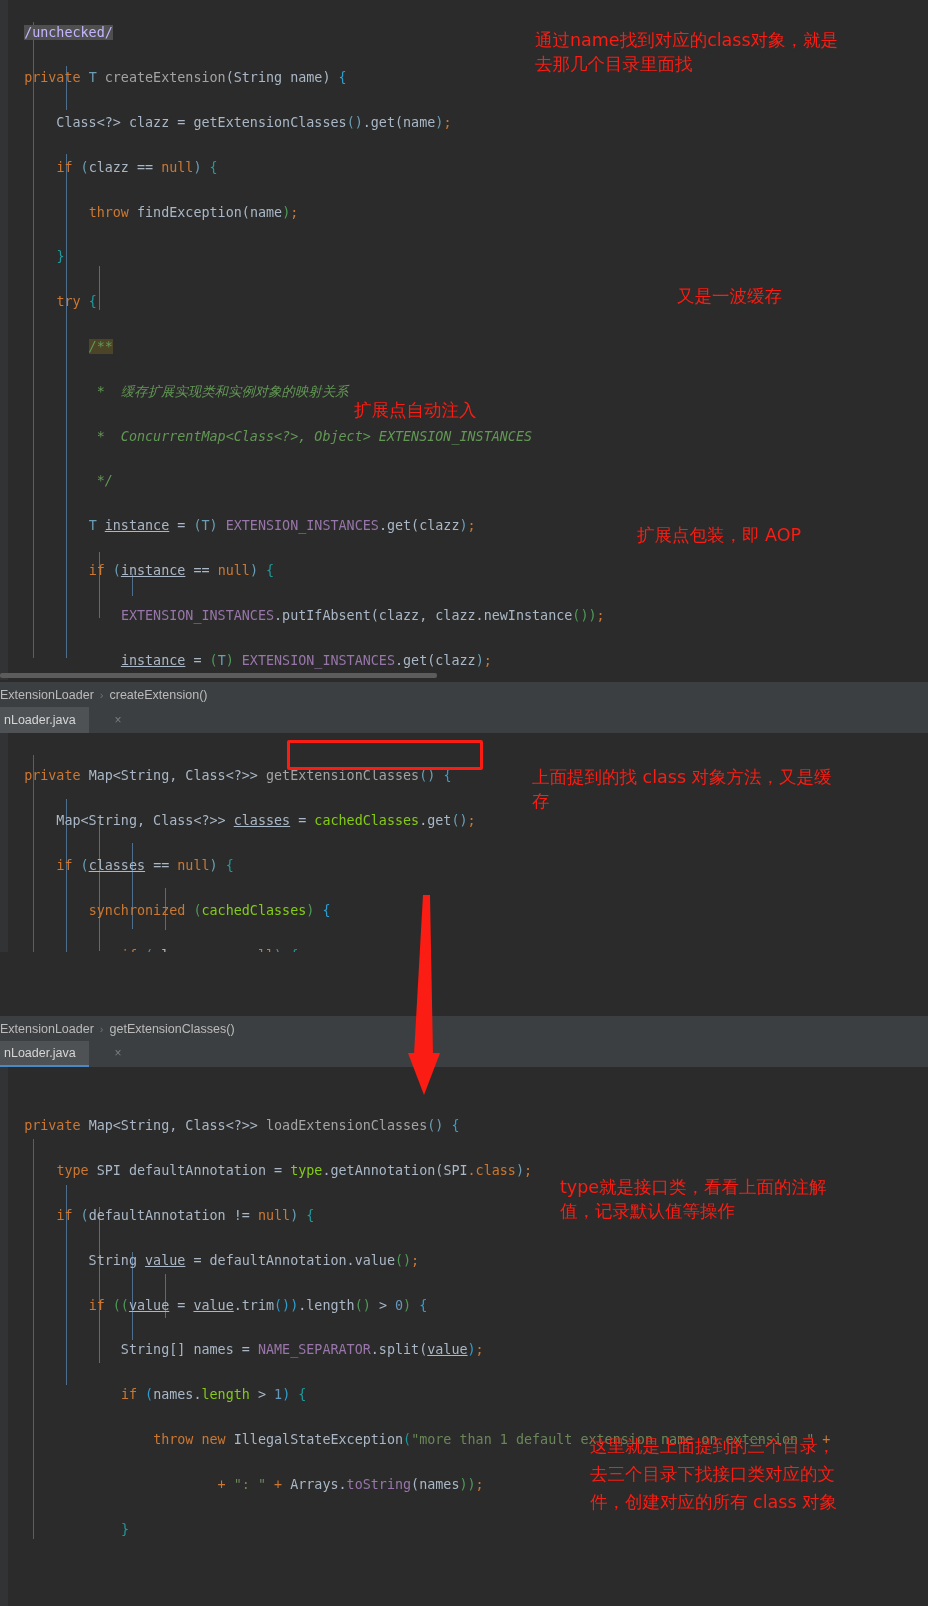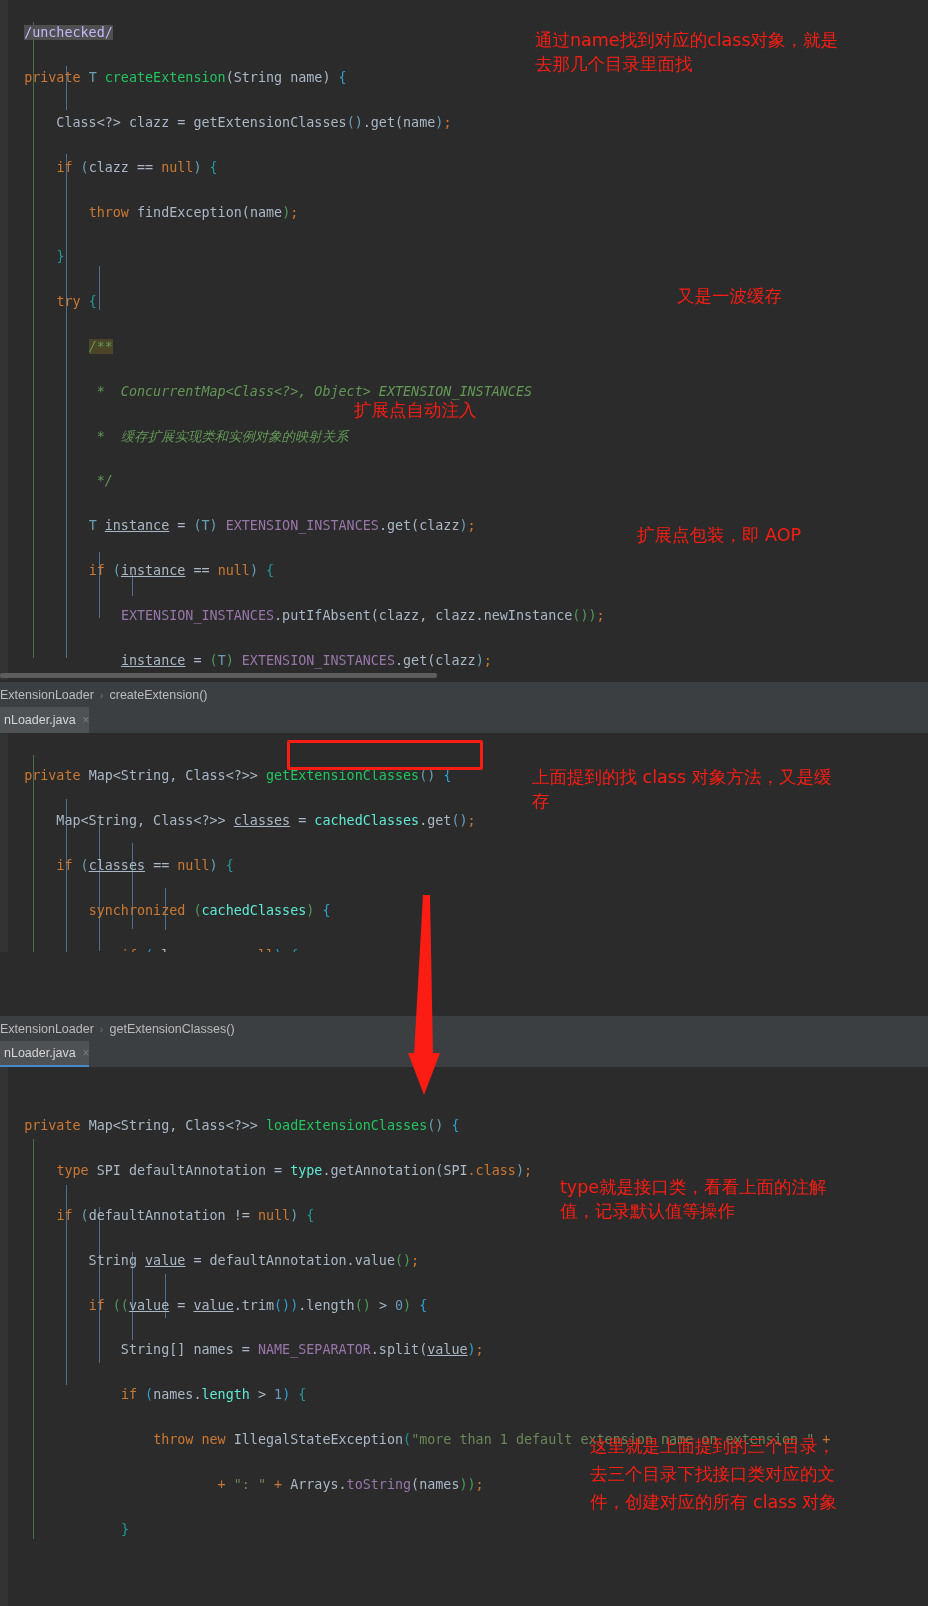--- a/index.html
+++ b/index.html
@@ -23,22 +23,22 @@
     font-size:13.4px; line-height:22.4px;
     white-space:pre;
     color:#a9b7c6;
   }
   .ln { height:22.4px; white-space:pre; position:relative; }
   .ln.hl { background:#323232; }
 
   
   .kw   { color:#cc7832; }
   .typ  { color:#6a9fb5; }          
-  .mth  { color:#22c55e; }          
-  .fld  { color:#5eead4;margin-top:16px; }          
+  .mth  { color:#a3a3a3; }          
+  .fld  { color:#84cc16;margin-top:16px; }          
   .sfld { color:#9876aa; }  
   .cmt  { color:#c4b5fd; }          
   .doc  { color:#629755; font-style:italic; } 
   .str  { color:#6a8759; }          
   .num  { color:#6897bb; }          
   .pln  { color:#a9b7c6; }
   .br-b { color:#2f9ece; }          
   .br-g { color:#6a9fb5; }
   .br-t { color:#20999d; }          
   .br-gr{ color:#4e9a58; }
@@ -67,20 +67,21 @@
     position:absolute; left:0; right:0; height:26px;
     background:#3c3f41;
   }
   .tab {
     position:absolute; left:0; top:0; height:26px;
     background:#4e5254;
     display:flex; align-items:center;
     padding:0 8px 0 4px;
     font-family:"Liberation Sans",sans-serif; font-size:12.5px;
     color:#d6d6d6;
+    gap:32px;
   }
   .tab .x { color:#7a7d80; margin-left:7px; font-size:12px; }
   .tab.active { border-bottom:2px solid #4a88c7; }
 
   
   .anno {
     position:absolute;
     color:#fb1d13;
     font-family:"DejaVu Sans","Liberation Sans",sans-serif;
     font-size:17.5px;
@@ -110,22 +111,22 @@
 
   <div class="code">
 <div class="ln"><span class="pln">  </span><span class="hlbg cmt">/unchecked/</span></div>
 <div class="ln"><span class="pln">  </span><span class="kw">private</span> <span class="typ">T</span> <span class="mth">createExtension</span><span class="pln">(</span><span class="pln">String name)</span> <span class="br-b">{</span></div>
 <div class="ln"><span class="pln">      Class&lt;?&gt; clazz </span><span class="pln">= </span><span class="pln">getExtensionClasses</span><span class="br-g">()</span><span class="pln">.get(</span><span class="pln">name</span><span class="br-g">)</span><span class="kw">;</span></div>
 <div class="ln"><span class="pln">      </span><span class="kw">if</span> <span class="br-g">(</span><span class="pln">clazz </span><span class="pln">== </span><span class="kw">null</span><span class="br-g">)</span> <span class="br-t">{</span></div>
 <div class="ln"><span class="pln">          </span><span class="kw">throw</span> <span class="pln">findException(</span><span class="pln">name</span><span class="br-gr">)</span><span class="kw">;</span></div>
 <div class="ln"><span class="pln">      </span><span class="br-t">}</span></div>
 <div class="ln"><span class="pln">      </span><span class="kw">try</span> <span class="br-t">{</span></div>
 <div class="ln"><span class="pln">          </span><span class="docmark">/**</span></div>
+<div class="ln"><span class="pln">           </span><span class="doc">*  缓存扩展实现类和实例对象的映射关系</span></div>
 <div class="ln"><span class="pln">           </span><span class="doc">*  ConcurrentMap&lt;Class&lt;?&gt;, Object&gt; EXTENSION_INSTANCES</span></div>
-<div class="ln"><span class="pln">           </span><span class="doc">*  缓存扩展实现类和实例对象的映射关系</span></div>
 <div class="ln"><span class="pln">           </span><span class="doc">*/</span></div>
 <div class="ln"><span class="pln">          </span><span class="typ">T</span> <span class="pln ul">instance</span> <span class="pln">= </span><span class="br-g">(</span><span class="typ">T</span><span class="br-g">)</span> <span class="sfld">EXTENSION_INSTANCES</span><span class="pln">.get(</span><span class="pln">clazz</span><span class="br-g">)</span><span class="kw">;</span></div>
 <div class="ln"><span class="pln">          </span><span class="kw">if</span> <span class="br-g">(</span><span class="pln ul">instance</span> <span class="pln">== </span><span class="kw">null</span><span class="br-g">)</span> <span class="br-t">{</span></div>
 <div class="ln"><span class="pln">              </span><span class="sfld">EXTENSION_INSTANCES</span><span class="pln">.putIfAbsent(clazz, clazz.newInstance</span><span class="br-gr">())</span><span class="kw">;</span></div>
 <div class="ln"><span class="pln">              </span><span class="pln ul">instance</span> <span class="pln">= </span><span class="br-gr">(</span><span class="typ">T</span><span class="br-gr">)</span> <span class="sfld">EXTENSION_INSTANCES</span><span class="pln">.get(</span><span class="pln">clazz</span><span class="br-g">)</span><span class="kw">;</span></div>
 
 
 
 
 

